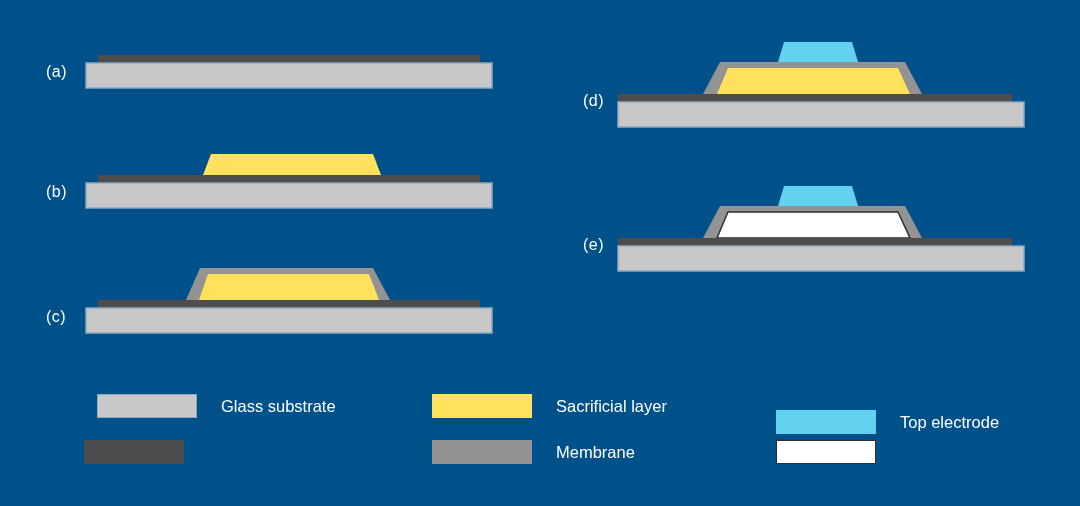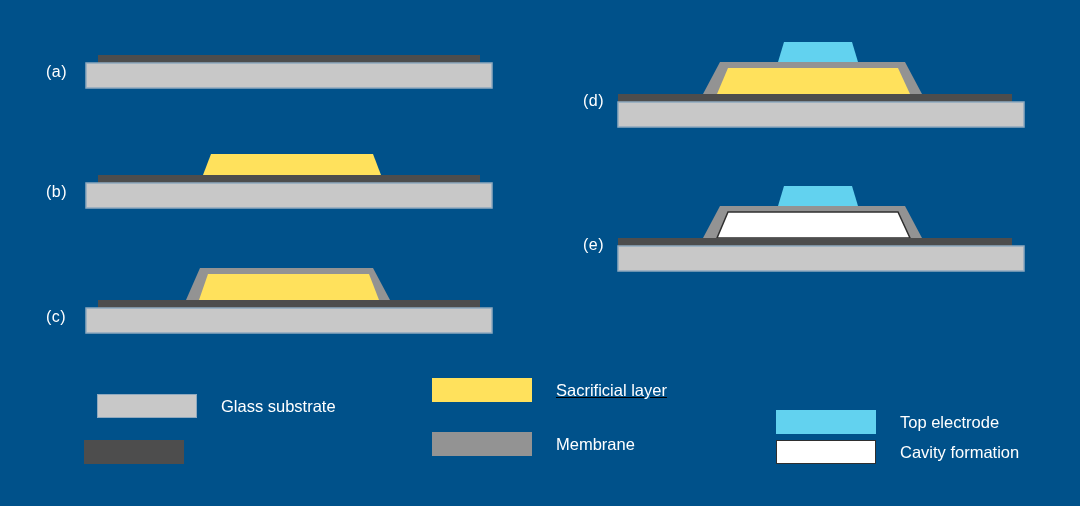--- a/index.html
+++ b/index.html
@@ -118,36 +118,35 @@
       <div class="legend-row" style="top:16px;padding-left:13px;">
         <span class="swatch bordered" style="background:#c8c8c8;"></span>
         <span class="legend-label">Glass substrate</span>
       </div>
       <div class="legend-row" style="top:62px;">
         <span class="swatch" style="background:#4d4d4d;"></span>
       </div>
     </div>
 
     <div class="legend-col" style="left:432px;">
-      <div class="legend-row" style="top:0;text-decoration:underline;">
+      <div class="legend-row" style="top:16px;">
         <span class="swatch" style="background:#ffe15c;"></span>
         <span class="legend-label">Sacrificial layer</span>
       </div>
-      <div class="legend-row" style="top:54px;">
+      <div class="legend-row" style="top:62px;">
         <span class="swatch" style="background:#939393;"></span>
         <span class="legend-label">Membrane</span>
       </div>
     </div>
 
     <div class="legend-col" style="left:776px;">
       <div class="legend-row" style="top:16px;margin-top:16px;">
         <span class="swatch" style="background:#62d2ef;"></span>
         <span class="legend-label">Top electrode</span>
       </div>
       <div class="legend-row" style="top:62px;">
         <span class="swatch dark-bordered" style="background:#ffffff;"></span>
-        <span class="legend-label">Cavity formation</span>
       </div>
     </div>
 
   </div>
 
 </div>
 
 </body></html>

